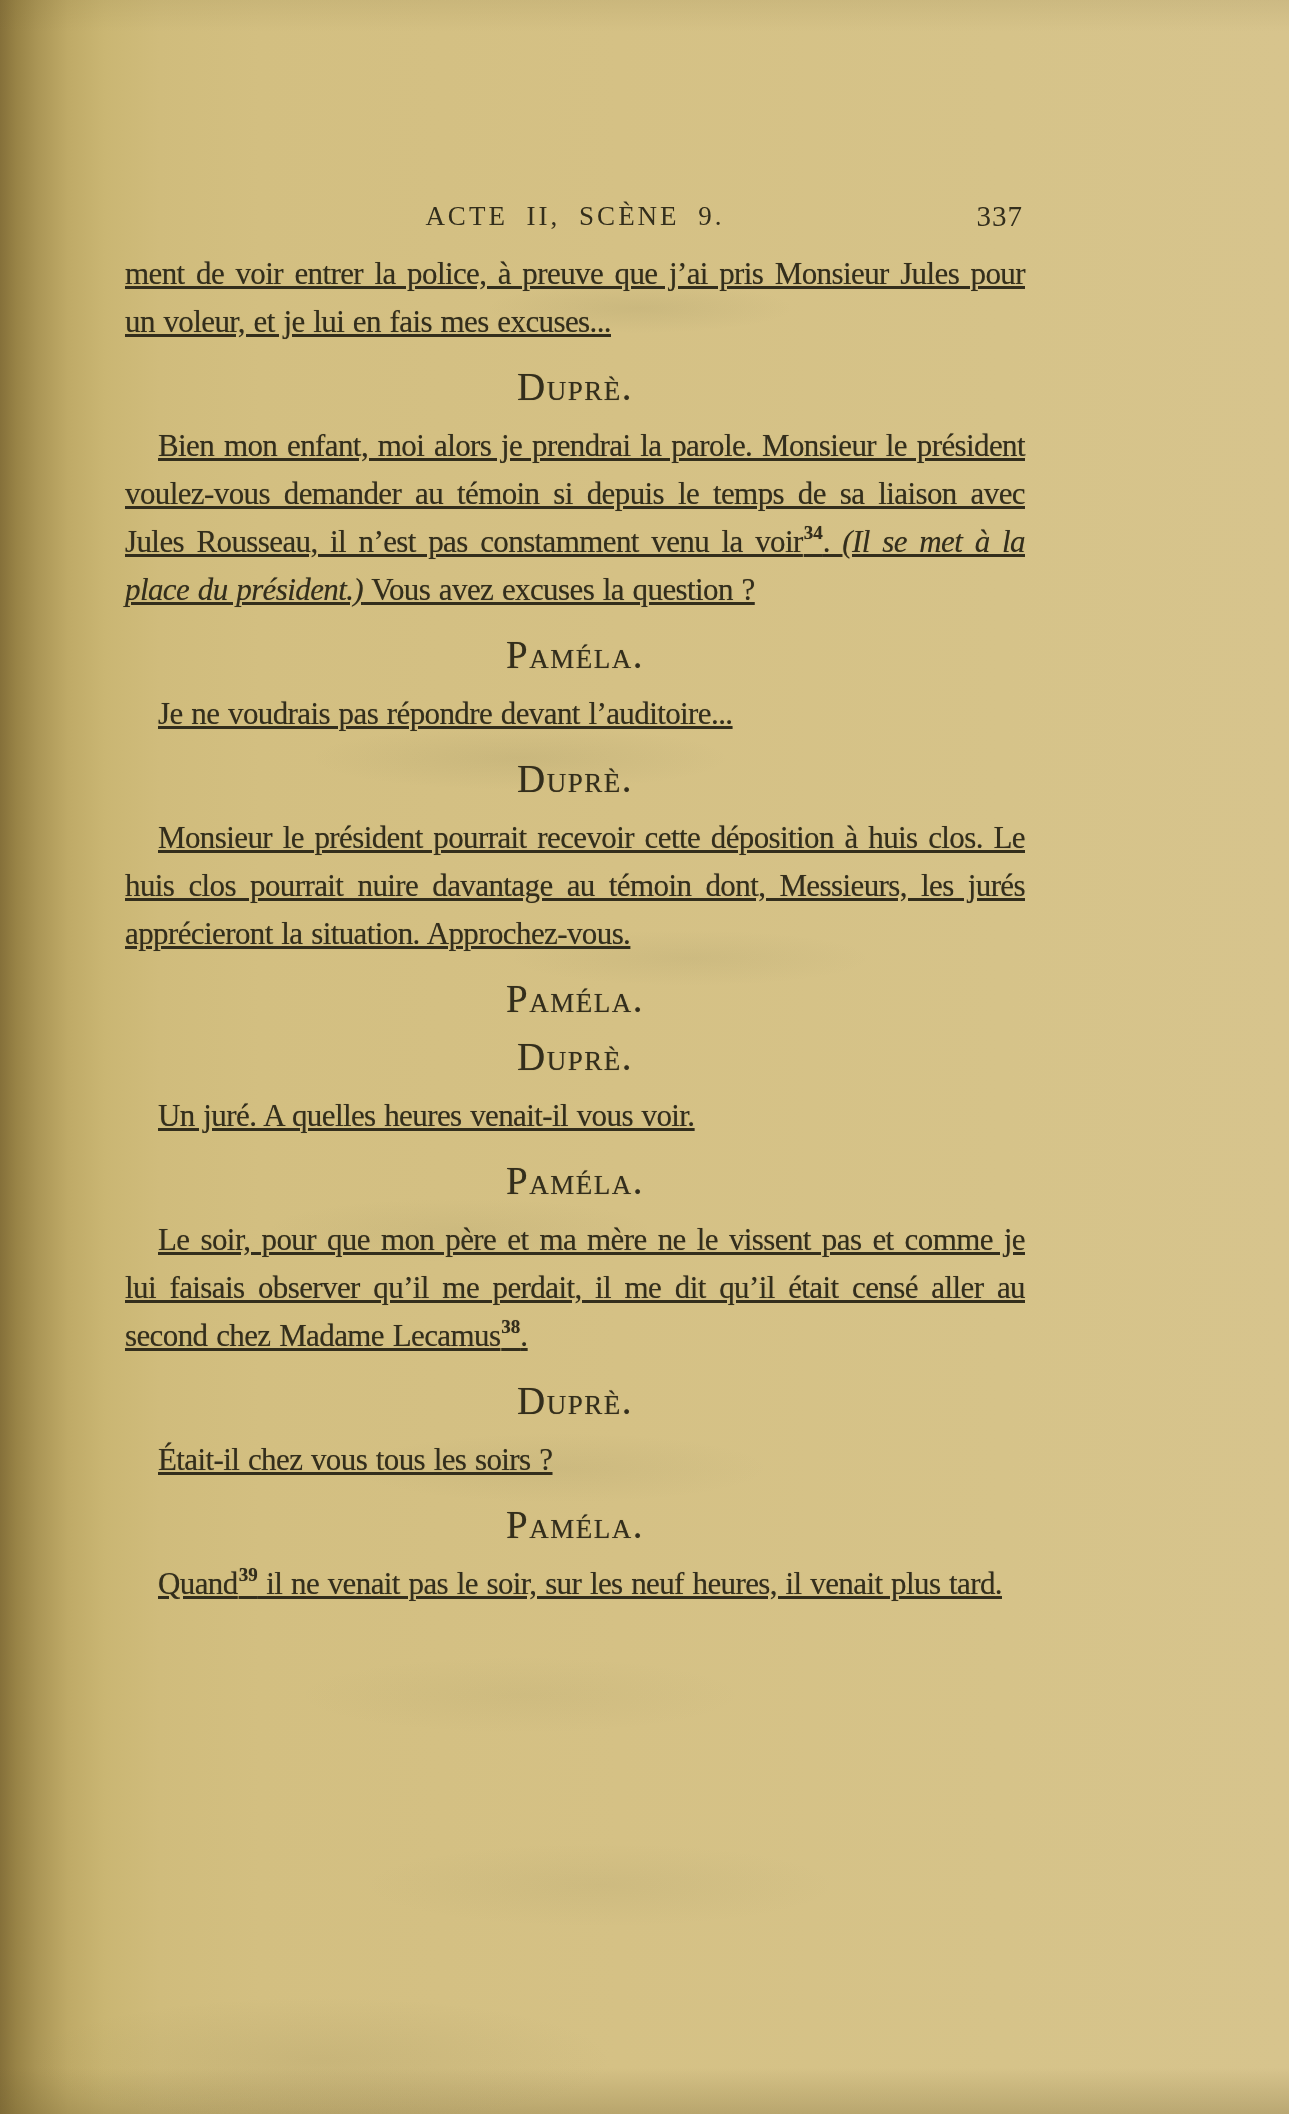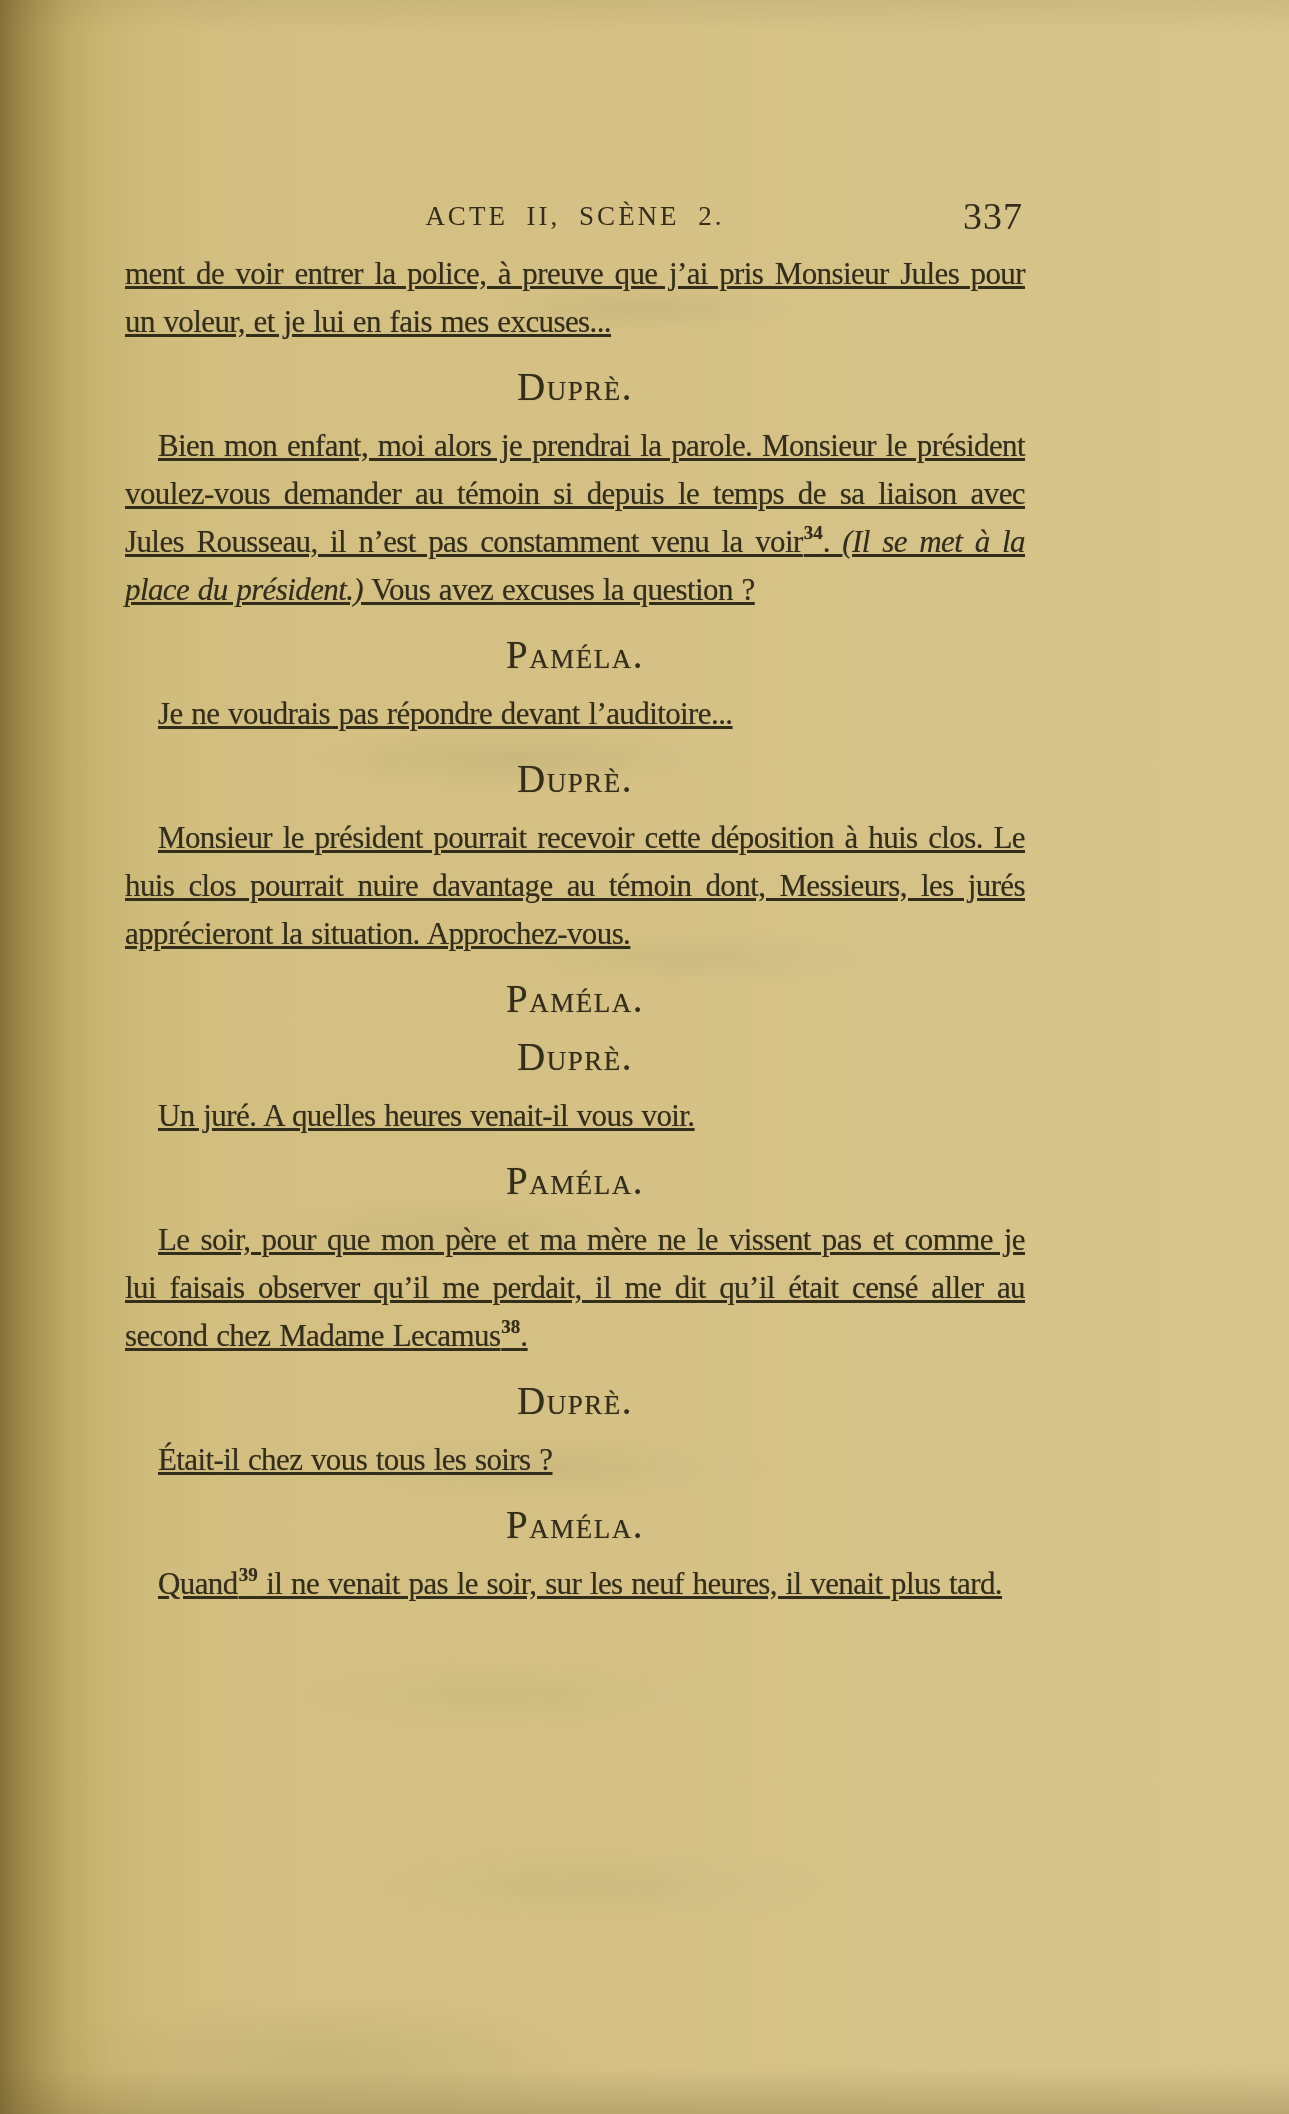--- a/index.html
+++ b/index.html
@@ -51,21 +51,21 @@
   }
   .runhead .title {
     display: block;
     text-align: center;
     letter-spacing: 3px;
     word-spacing: 9px;
   }
   .runhead .pagenum {
     position: absolute;
     right: 2px; top: 0;
-    font-size: 38px;
+    font-size: 29px;
     letter-spacing: 1px;
   }
   .dialogue {
     font-size: 31px;
     line-height: 48px;
     letter-spacing: -0.6px;
     word-spacing: 1.5px;
     text-align: justify;
     text-shadow: 0 0 0.7px rgba(51,46,28,0.55);
   }
@@ -91,21 +91,21 @@
     margin-left: 1px;
   }
   .dialogue em { font-style: italic; }
 </style>
 </head>
 <body>
 
 <div class="page">
   <div class="textblock">
     <div class="runhead">
-      <span class="title">ACTE II, SCÈNE 2.</span>
+      <span class="title">ACTE II, SCÈNE 9.</span>
       <span class="pagenum">337</span>
     </div>
     <div class="dialogue">
         <p class="para"><span>ment de voir entrer la police, à preuve que j’ai pris Monsieur Jules pour un voleur, et je lui en fais mes excuses...</span></p>
         <div class="speaker">Duprè.</div>
         <p class="para indent"><span>Bien mon enfant, moi alors je prendrai la parole. Monsieur le président voulez-vous demander au témoin si depuis le temps de sa liaison avec Jules Rousseau, il n’est pas constamment venu la voir</span><sup>34</sup><span>. </span><em>(Il se met à la place du président.)</em><span> Vous avez excuses la question ?</span></p>
         <div class="speaker">Paméla.</div>
         <p class="para indent"><span>Je ne voudrais pas répondre devant l’auditoire...</span></p>
         <div class="speaker">Duprè.</div>
         <p class="para indent"><span>Monsieur le président pourrait recevoir cette déposition à huis clos. Le huis clos pourrait nuire davantage au témoin dont, Messieurs, les jurés apprécieront la situation. Approchez-vous.</span></p>

